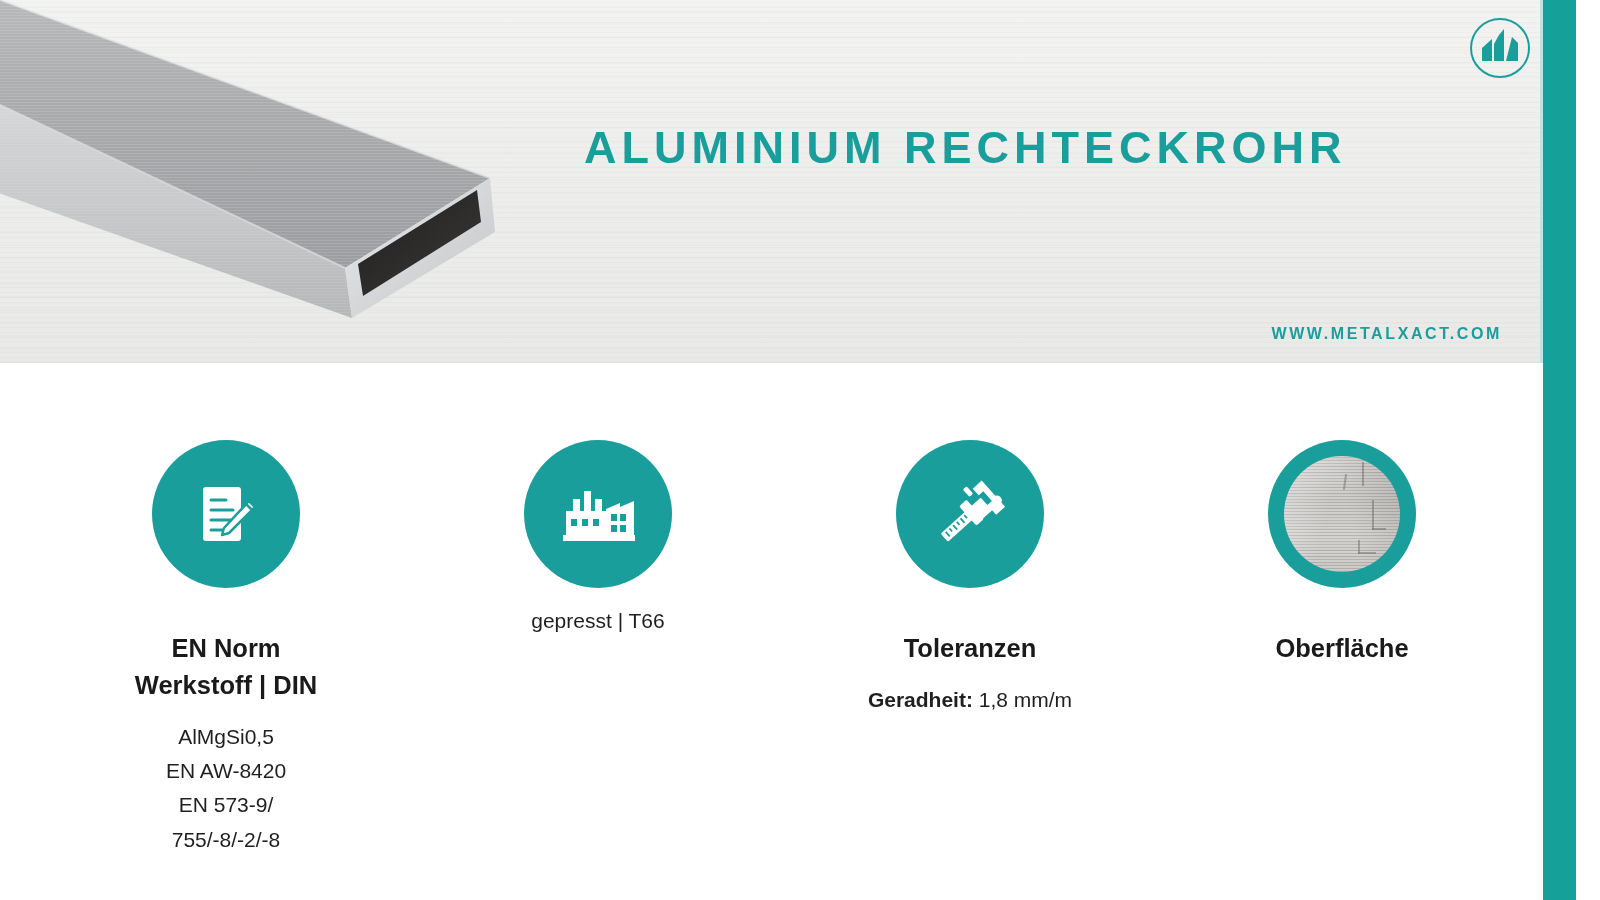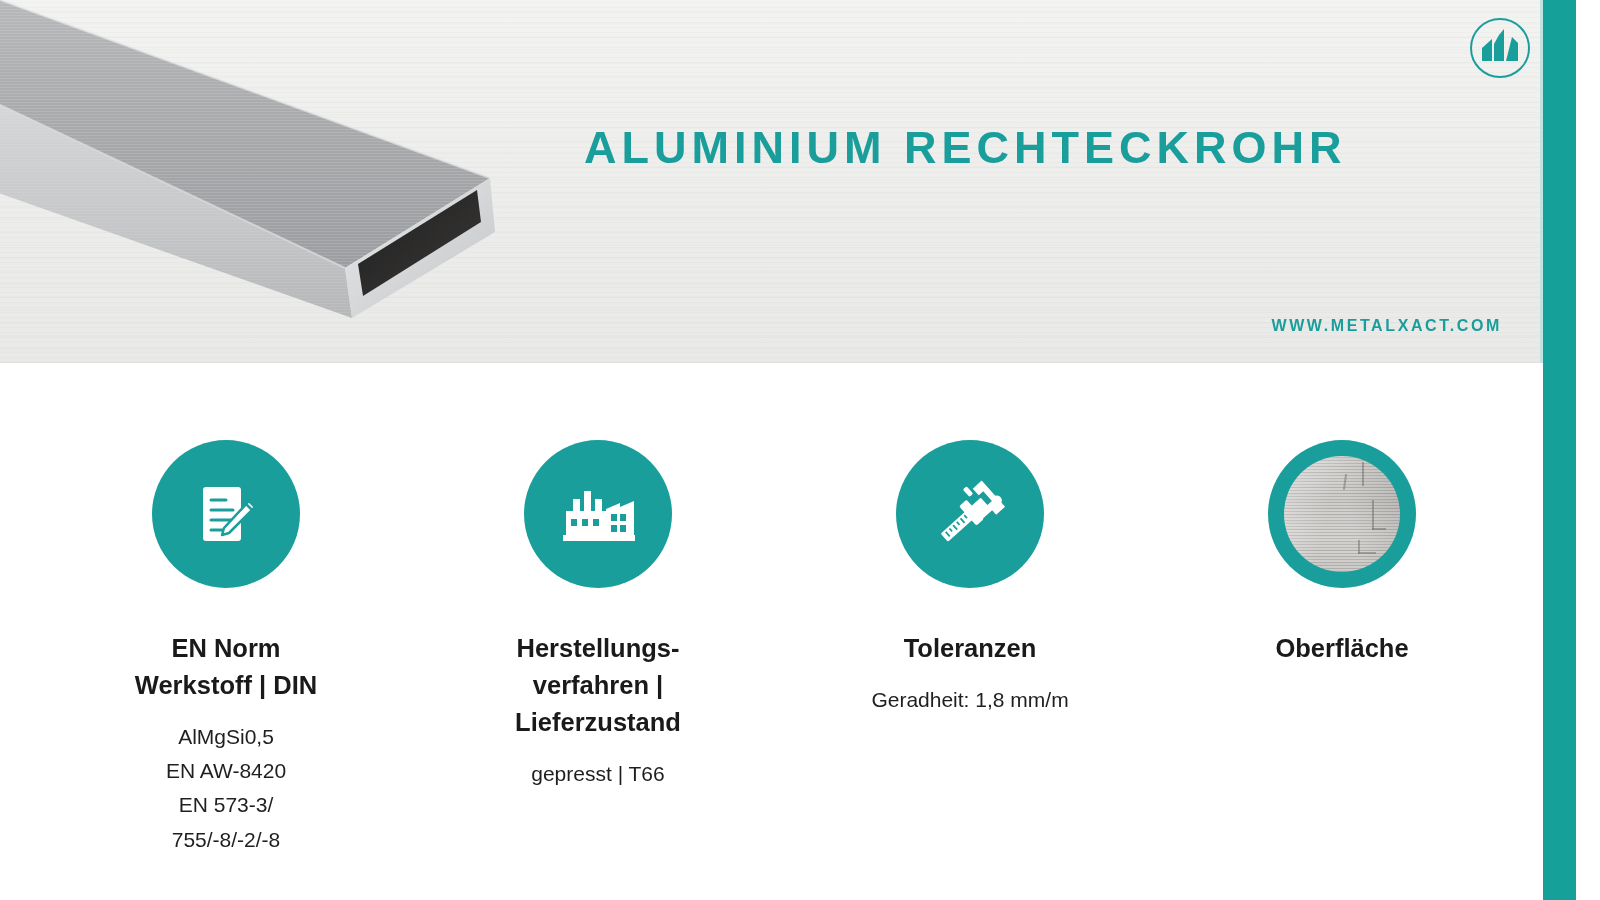--- a/index.html
+++ b/index.html
@@ -86,21 +86,21 @@
     letter-spacing: 5.0px;
     color: #1a9e9b;
     white-space: nowrap;
     font-family: "Liberation Sans", sans-serif;
   }
 
   
   .hero-url {
     position: absolute;
     right: 66px;
-    top: 317px;
+    top: 325px;
     font-size: 16px;
     font-weight: bold;
     letter-spacing: 2.6px;
     color: #1a9e9b;
     white-space: nowrap;
   }
 
   
   .logo {
     position: absolute;
@@ -194,21 +194,21 @@
 
   .feature-body {
     margin-top: 16px;
     font-size: 21px;
     font-weight: normal;
     color: #1f1f1f;
     text-align: center;
     line-height: 1.63;
     max-width: 245px;
   }
-  .feature-body .lbl { font-weight: normal; }
+  .feature-body .lbl { font-weight: bold; }
 </style>
 </head>
 <body>
 
 <div class="page">
 
   <div class="hero">
 
     <div class="tube-wrap">
       <svg class="tube-svg" width="540" height="340" viewBox="0 0 540 340" xmlns="http://www.w3.org/2000/svg">
@@ -290,21 +290,21 @@
           </g>
         </svg>
       </div>
       <div class="feature-title">
         <div>EN Norm</div>
         <div>Werkstoff | DIN</div>
       </div>
       <div class="feature-body">
         <div>AlMgSi0,5</div>
         <div>EN AW-8420</div>
-        <div>EN 573-3/</div>
+        <div>EN 573-9/</div>
         <div>755/-8/-2/-8</div>
       </div>
     </div>
 
     <div class="feature">
       <div class="icon-circle">
         <svg width="76" height="70" viewBox="0 0 76 70" xmlns="http://www.w3.org/2000/svg">
           <g fill="#ffffff">
 
             <rect x="13" y="20" width="7" height="18"></rect>
@@ -320,25 +320,20 @@
           <g fill="#1a9e9b">
             <rect x="11" y="40" width="6" height="7"></rect>
             <rect x="22" y="40" width="6" height="7"></rect>
             <rect x="33" y="40" width="6" height="7"></rect>
             <rect x="51" y="35" width="6" height="7"></rect>
             <rect x="60" y="35" width="6" height="7"></rect>
             <rect x="51" y="46" width="6" height="7"></rect>
             <rect x="60" y="46" width="6" height="7"></rect>
           </g>
         </svg>
-      </div>
-      <div class="feature-title">
-        <div>Herstellungs-</div>
-        <div>verfahren |</div>
-        <div>Lieferzustand</div>
       </div>
       <div class="feature-body">
         <div>gepresst | T66</div>
       </div>
     </div>
 
     <div class="feature">
       <div class="icon-circle">
         <svg width="78" height="78" viewBox="0 0 78 78" xmlns="http://www.w3.org/2000/svg">
           <g transform="rotate(-42 39 39)" fill="#ffffff">

